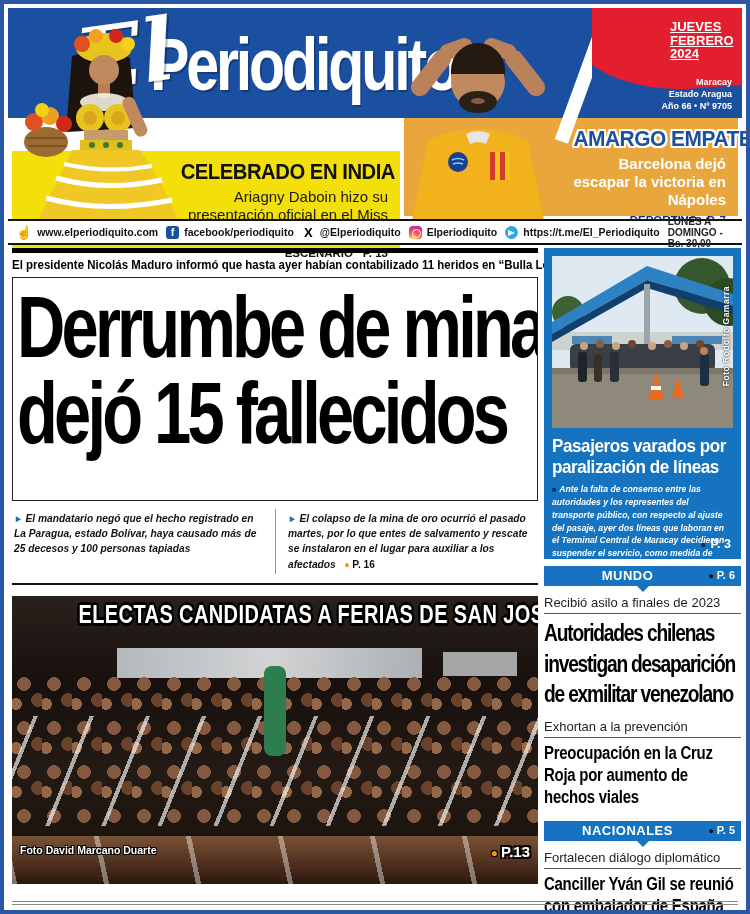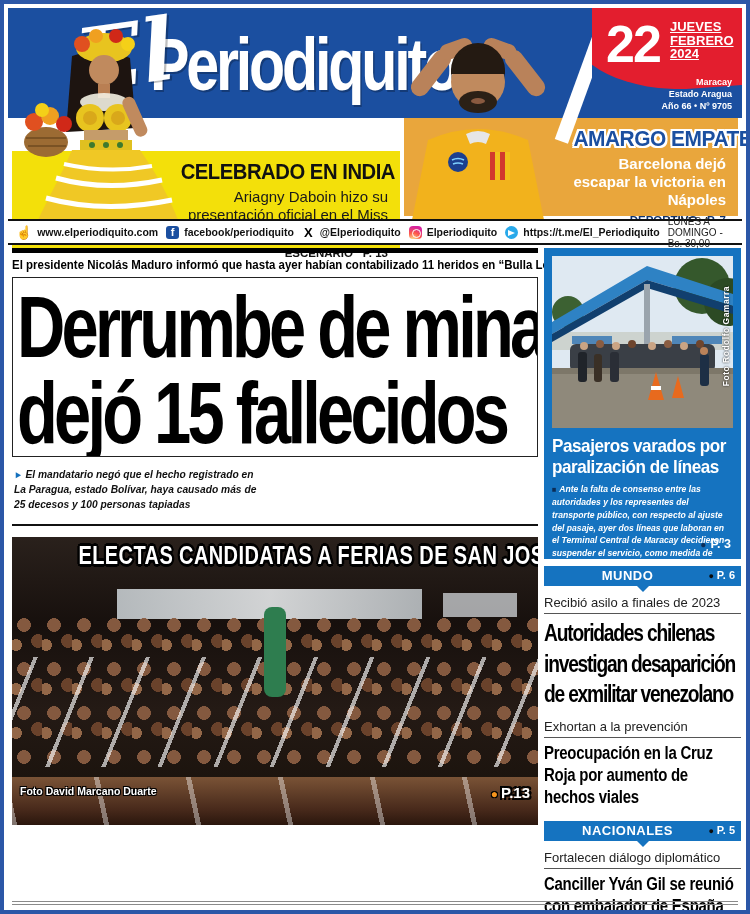--- a/index.html
+++ b/index.html
@@ -87,30 +87,30 @@
     font-weight:bold; font-size:11px; text-align:center; line-height:13px; }
   .icon-x{ width:13px; height:13px; color:#000; font-weight:900; font-size:13px; line-height:13px; text-align:center;}
   .icon-ig{ width:13px; height:13px; border-radius:4px;
     background:radial-gradient(circle at 30% 110%, #fdf497 0%, #fd5949 45%, #d6249f 80%);
     position:relative; }
   .icon-ig::after{ content:""; position:absolute; left:3px; top:3px; width:7px; height:7px;
     border:1.5px solid #fff; border-radius:50%; }
   .icon-tg{ width:13px; height:13px; border-radius:50%; background:#29a9ea; position:relative; }
   .icon-tg::after{ content:""; position:absolute; left:3px; top:4px; width:0; height:0;
     border-left:7px solid #fff; border-top:3px solid transparent; border-bottom:3px solid transparent; }
-  .price{ margin-left:auto; font-size:10px; font-weight:normal; color:#222; }
+  .price{ margin-left:auto; font-size:10px; font-weight:bold; color:#222; }
   
   .lead-col{ position:absolute; left:8px; top:244px; width:526px; }
   .lead-kicker{
     border-top:5px solid #000; padding-top:4px; font-weight:bold; font-size:13.5px;
     white-space:nowrap; overflow:visible;
   }
   .lead-kicker .cond{ display:inline-block; transform:scaleX(.85); transform-origin:0 0; }
   .headline-box{
-    margin-top:5px; border:1px solid #222; height:180px; overflow:hidden; padding:6px 0 0 4px;
+    margin-top:5px; border:1px solid #222; height:224px; overflow:hidden; padding:6px 0 0 4px;
   }
   .headline-box .line{
     font-weight:bold; font-size:88px; letter-spacing:-5px; line-height:.98; color:#000;
     white-space:nowrap; transform:scaleX(.76); transform-origin:0 0; width:132%;
   }
   .bullets{ display:flex; margin-top:8px; }
   .bullet-col{ width:50%; padding:2px 10px 2px 2px; font-size:11.5px; font-weight:bold;
     font-style:italic; line-height:1.32; color:#111; position:relative; }
   .bullet-col.right{ border-left:1px solid #999; padding-left:12px; padding-right:2px; }
   .bullet-col .squeeze{ width:112%; transform:scaleX(.89); transform-origin:0 0; }
@@ -218,21 +218,20 @@
 <body>
 
 <div class="page">
 
   <div class="masthead">
     <div class="logo-script">El</div>
     <div class="logo-main">Periodiquito</div>
     <div class="white-swoosh"></div>
     <div class="datebox">
       <div class="red"></div>
-      <div class="date-day">22</div>
       <div class="date-lines">
         <div>JUEVES</div>
         <div>FEBRERO</div>
         <div>2024</div>
       </div>
       <div class="loc-lines">
         <div>Maracay</div>
         <div>Estado Aragua</div>
         <div>Año 66  •  Nº 9705</div>
       </div>
@@ -347,20 +346,28 @@
       <span class="cond">El presidente Nicolás Maduro informó que hasta ayer habían contabilizado 11 heridos en “Bulla Loca”</span>
     </div>
     <div class="headline-box">
       <div class="line">Derrumbe de mina</div>
       <div class="line">dejó 15 fallecidos</div>
     </div>
     <div class="bullets">
       <div class="bullet-col">
         <div class="squeeze">
           <span class="arrow">►</span><span>El mandatario negó que el hecho registrado en La Paragua, estado Bolívar, haya causado más de 25 decesos y 100 personas tapiadas</span>
+        </div>
+      </div>
+      <div class="bullet-col right">
+        <div class="squeeze">
+          <span class="arrow">►</span><span>El colapso de la mina de oro ocurrió el pasado martes, por lo que entes de salvamento y rescate se instalaron en el lugar para auxiliar a los afectados</span>
+          <span class="pageref-orange">
+            &nbsp;&nbsp;<span class="d">●</span><b>P. 16</b>
+          </span>
         </div>
       </div>
     </div>
     <div class="lead-hr"></div>
 
     <div class="feature">
       <div class="screen"></div>
       <div class="screen2"></div>
       <div class="crowd"></div>
       <div class="queen"></div>

